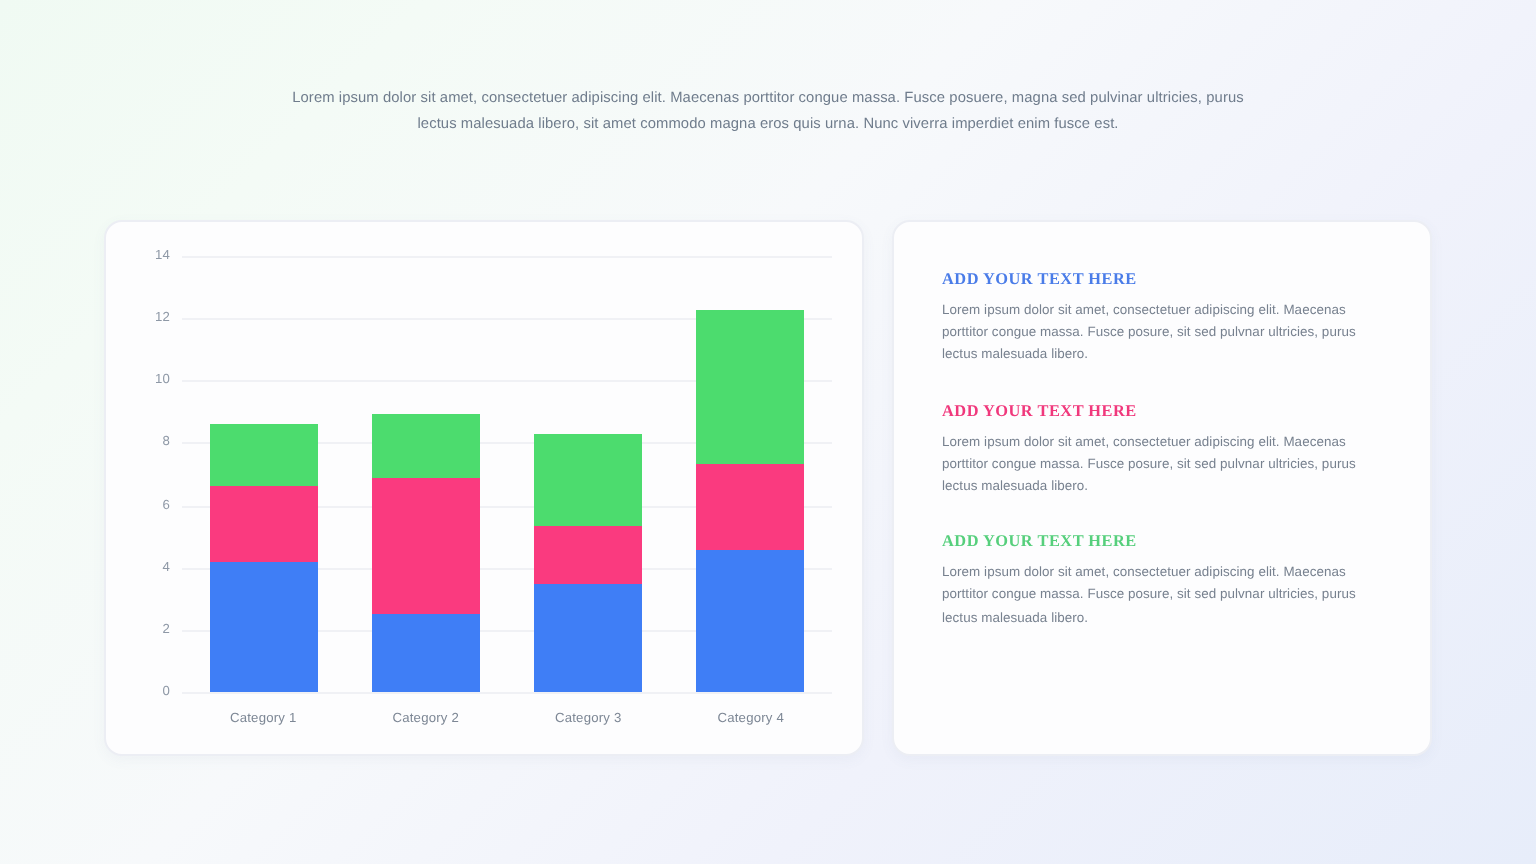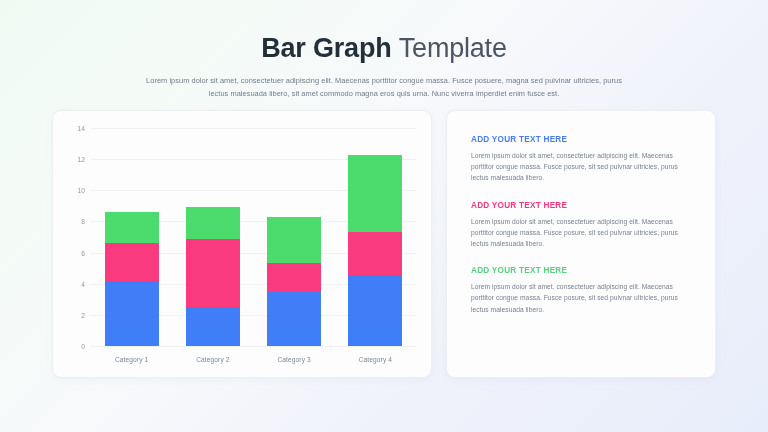--- a/index.html
+++ b/index.html
@@ -146,36 +146,34 @@
 
   
   .tblock { margin-bottom: 17px; }
   .tblock:last-child { margin-bottom: 0; }
 
   .tblock-head {
     font-size: 8.2px;
     font-weight: 700;
     letter-spacing: 0.25px;
     margin-bottom: 6px;
+    font-family: Liberation Serif, serif;
   }
 
   .tblock-body {
     font-size: 6.7px;
     line-height: 11.2px;
     color: #77818f;
     letter-spacing: 0.04px;
   }
 </style>
 </head>
 <body>
 
 <div class="header">
-  <div class="title">
-    <span class="bold">Bar Graph</span><span>&nbsp;</span><span class="light">Template</span>
-  </div>
   <div class="subtitle">Lorem ipsum dolor sit amet, consectetuer adipiscing elit. Maecenas porttitor congue massa. Fusce posuere, magna sed pulvinar ultricies, purus lectus malesuada libero, sit amet commodo magna eros quis urna. Nunc viverra imperdiet enim fusce est.</div>
 </div>
 
 <div class="cards">
 
   <div class="card card-chart">
     <div class="chart-wrap">
       <div class="plot" id="plot">
         <div id="gridlines">
             <div class="gridline" style="top: 0%; background: rgb(240, 241, 245);">

